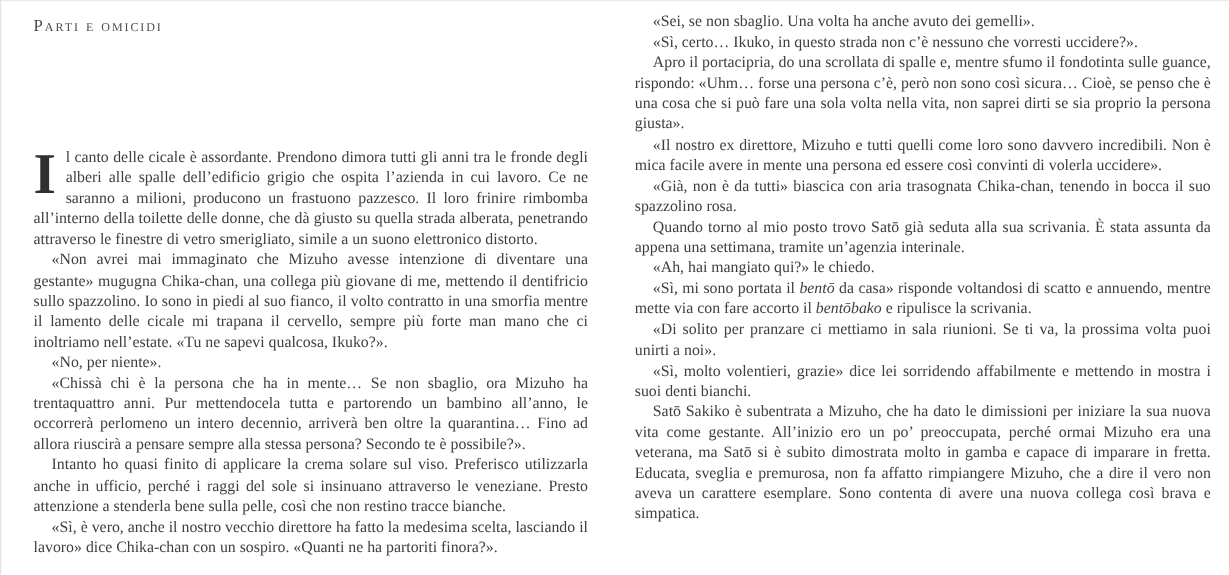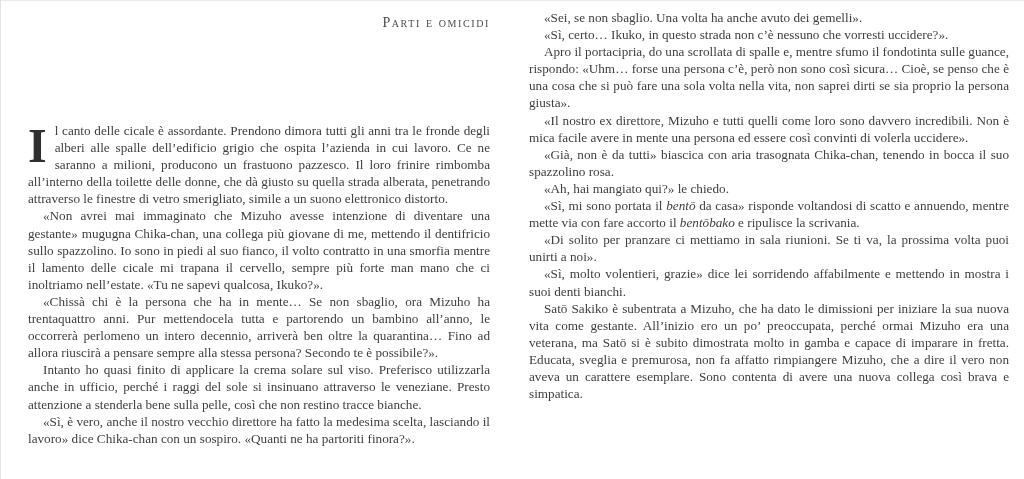--- a/index.html
+++ b/index.html
@@ -18,21 +18,21 @@
   .edge-top{
     position:absolute;left:0;top:0;width:1024px;height:1px;
     background:var(--edge);opacity:.6;
   }
   .edge-left{
     position:absolute;left:0;top:0;width:1px;height:479px;
     background:var(--edge);opacity:.8;
   }
   .chapter-title{
     position:absolute;left:28px;top:15px;width:462px;
-    margin:0;text-align:right;
+    margin:0;text-align:left;
     font-variant:small-caps;
     font-weight:normal;
     font-size:14px;
     letter-spacing:1.6px;
     color:var(--title-color);
   }
   .col{
     position:absolute;
     font-size:13.2px;
     line-height:17.1px;
@@ -58,29 +58,31 @@
 <body>
 
 <div class="edge-top"></div>
 <div class="edge-left"></div>
 
 <h1 class="chapter-title">Parti e omicidi</h1>
 
 <div class="col col-left" id="left-col">
     <p><span class="dropcap">I</span>l canto delle cicale è assordante. Prendono dimora tutti gli anni tra le fronde degli alberi alle spalle dell’edificio grigio che ospita l’azienda in cui lavoro. Ce ne saranno a milioni, producono un frastuono pazzesco. Il loro frinire rimbomba all’interno della toilette delle donne, che dà giusto su quella strada alberata, penetrando attraverso le finestre di vetro smerigliato, simile a un suono elettronico distorto.</p>
     <p class="indent">«Non avrei mai immaginato che Mizuho avesse intenzione di diventare una gestante» mugugna Chika-chan, una collega più giovane di me, mettendo il dentifricio sullo spazzolino. Io sono in piedi al suo fianco, il volto contratto in una smorfia mentre il lamento delle cicale mi trapana il cervello, sempre più forte man mano che ci inoltriamo nell’estate. «Tu ne sapevi qualcosa, Ikuko?».</p>
+    <p class="indent">«No, per niente».</p>
     <p class="indent">«Chissà chi è la persona che ha in mente… Se non sbaglio, ora Mizuho ha trentaquattro anni. Pur mettendocela tutta e partorendo un bambino all’anno, le occorrerà perlomeno un intero decennio, arriverà ben oltre la quarantina… Fino ad allora riuscirà a pensare sempre alla stessa persona? Secondo te è possibile?».</p>
     <p class="indent">Intanto ho quasi finito di applicare la crema solare sul viso. Preferisco utilizzarla anche in ufficio, perché i raggi del sole si insinuano attraverso le veneziane. Presto attenzione a stenderla bene sulla pelle, così che non restino tracce bianche.</p>
     <p class="indent">«Sì, è vero, anche il nostro vecchio direttore ha fatto la medesima scelta, lasciando il lavoro» dice Chika-chan con un sospiro. «Quanti ne ha partoriti finora?».</p>
   </div>
 
 <div class="col col-right" id="right-col">
     <p class="indent">«Sei, se non sbaglio. Una volta ha anche avuto dei gemelli».</p>
     <p class="indent">«Sì, certo… Ikuko, in questo strada non c’è nessuno che vorresti uccidere?».</p>
     <p class="indent">Apro il portacipria, do una scrollata di spalle e, mentre sfumo il fondotinta sulle guance, rispondo: «Uhm… forse una persona c’è, però non sono così sicura… Cioè, se penso che è una cosa che si può fare una sola volta nella vita, non saprei dirti se sia proprio la persona giusta».</p>
     <p class="indent">«Il nostro ex direttore, Mizuho e tutti quelli come loro sono davvero incredibili. Non è mica facile avere in mente una persona ed essere così convinti di volerla uccidere».</p>
     <p class="indent">«Già, non è da tutti» biascica con aria trasognata Chika-chan, tenendo in bocca il suo spazzolino rosa.</p>
+    <p class="indent">Quando torno al mio posto trovo Satō già seduta alla sua scrivania. È stata assunta da appena una settimana, tramite un’agenzia interinale.</p>
     <p class="indent">«Ah, hai mangiato qui?» le chiedo.</p>
     <p class="indent">«Sì, mi sono portata il <i>bentō</i> da casa» risponde voltandosi di scatto e annuendo, mentre mette via con fare accorto il <i>bentōbako</i> e ripulisce la scrivania.</p>
     <p class="indent">«Di solito per pranzare ci mettiamo in sala riunioni. Se ti va, la prossima volta puoi unirti a noi».</p>
     <p class="indent">«Sì, molto volentieri, grazie» dice lei sorridendo affabilmente e mettendo in mostra i suoi denti bianchi.</p>
     <p class="indent">Satō Sakiko è subentrata a Mizuho, che ha dato le dimissioni per iniziare la sua nuova vita come gestante. All’inizio ero un po’ preoccupata, perché ormai Mizuho era una veterana, ma Satō si è subito dimostrata molto in gamba e capace di imparare in fretta. Educata, sveglia e premurosa, non fa affatto rimpiangere Mizuho, che a dire il vero non aveva un carattere esemplare. Sono contenta di avere una nuova collega così brava e simpatica.</p>
   </div>
 
 </body></html>

